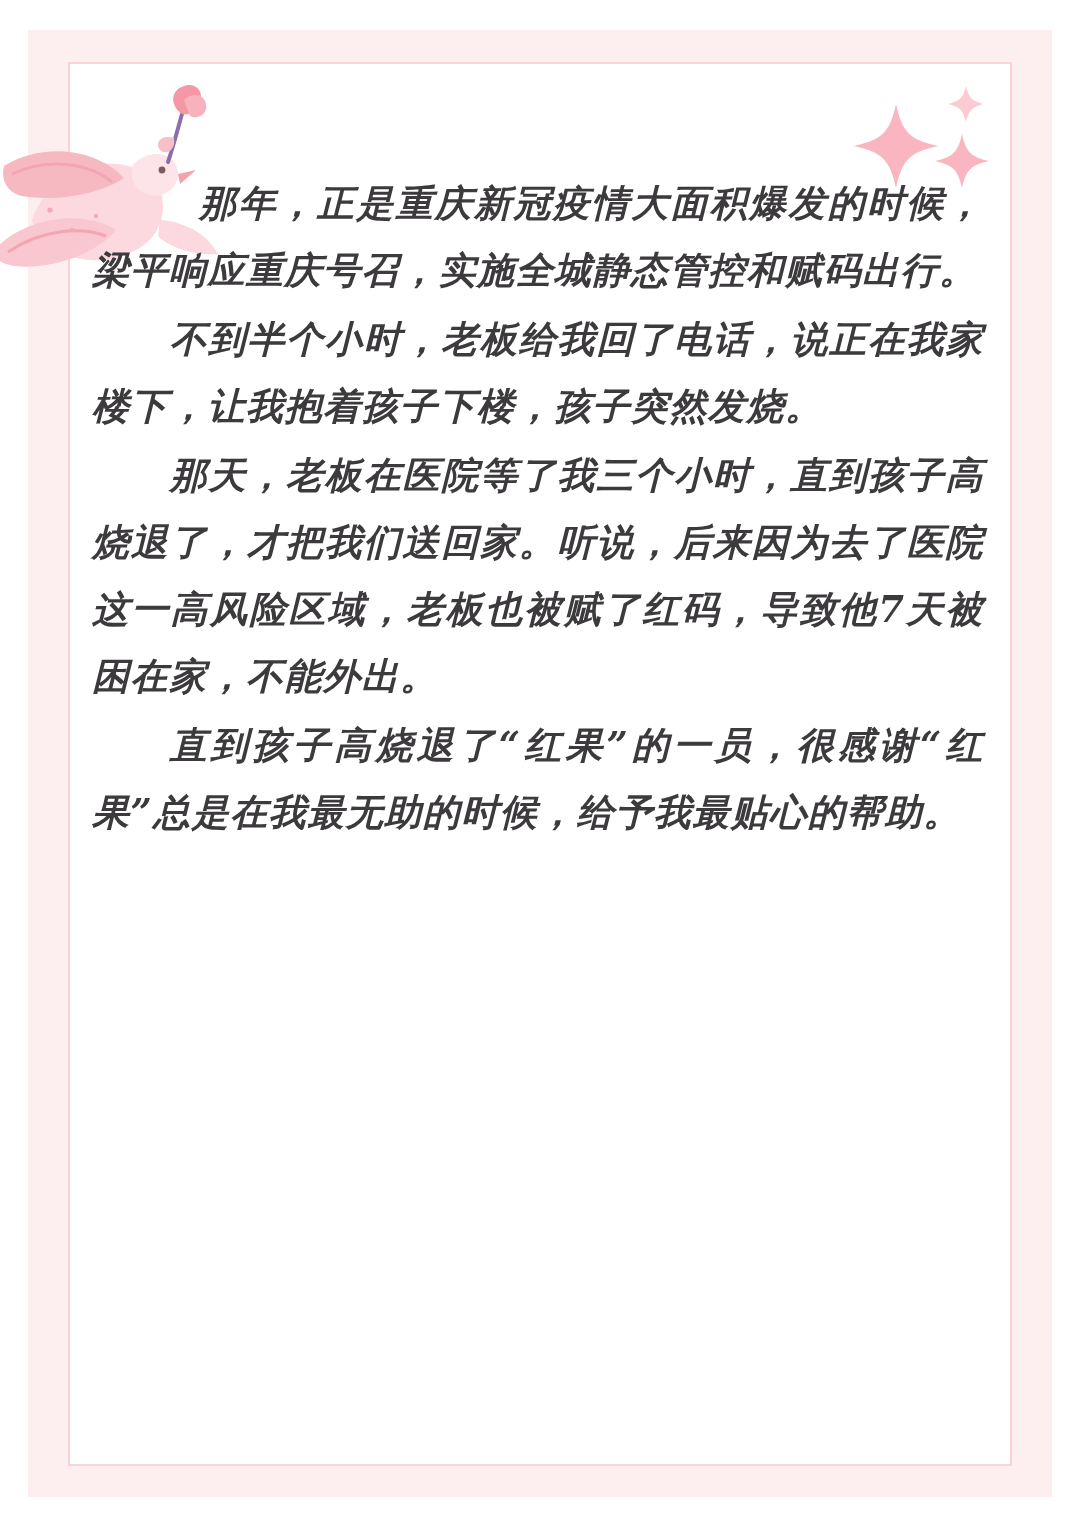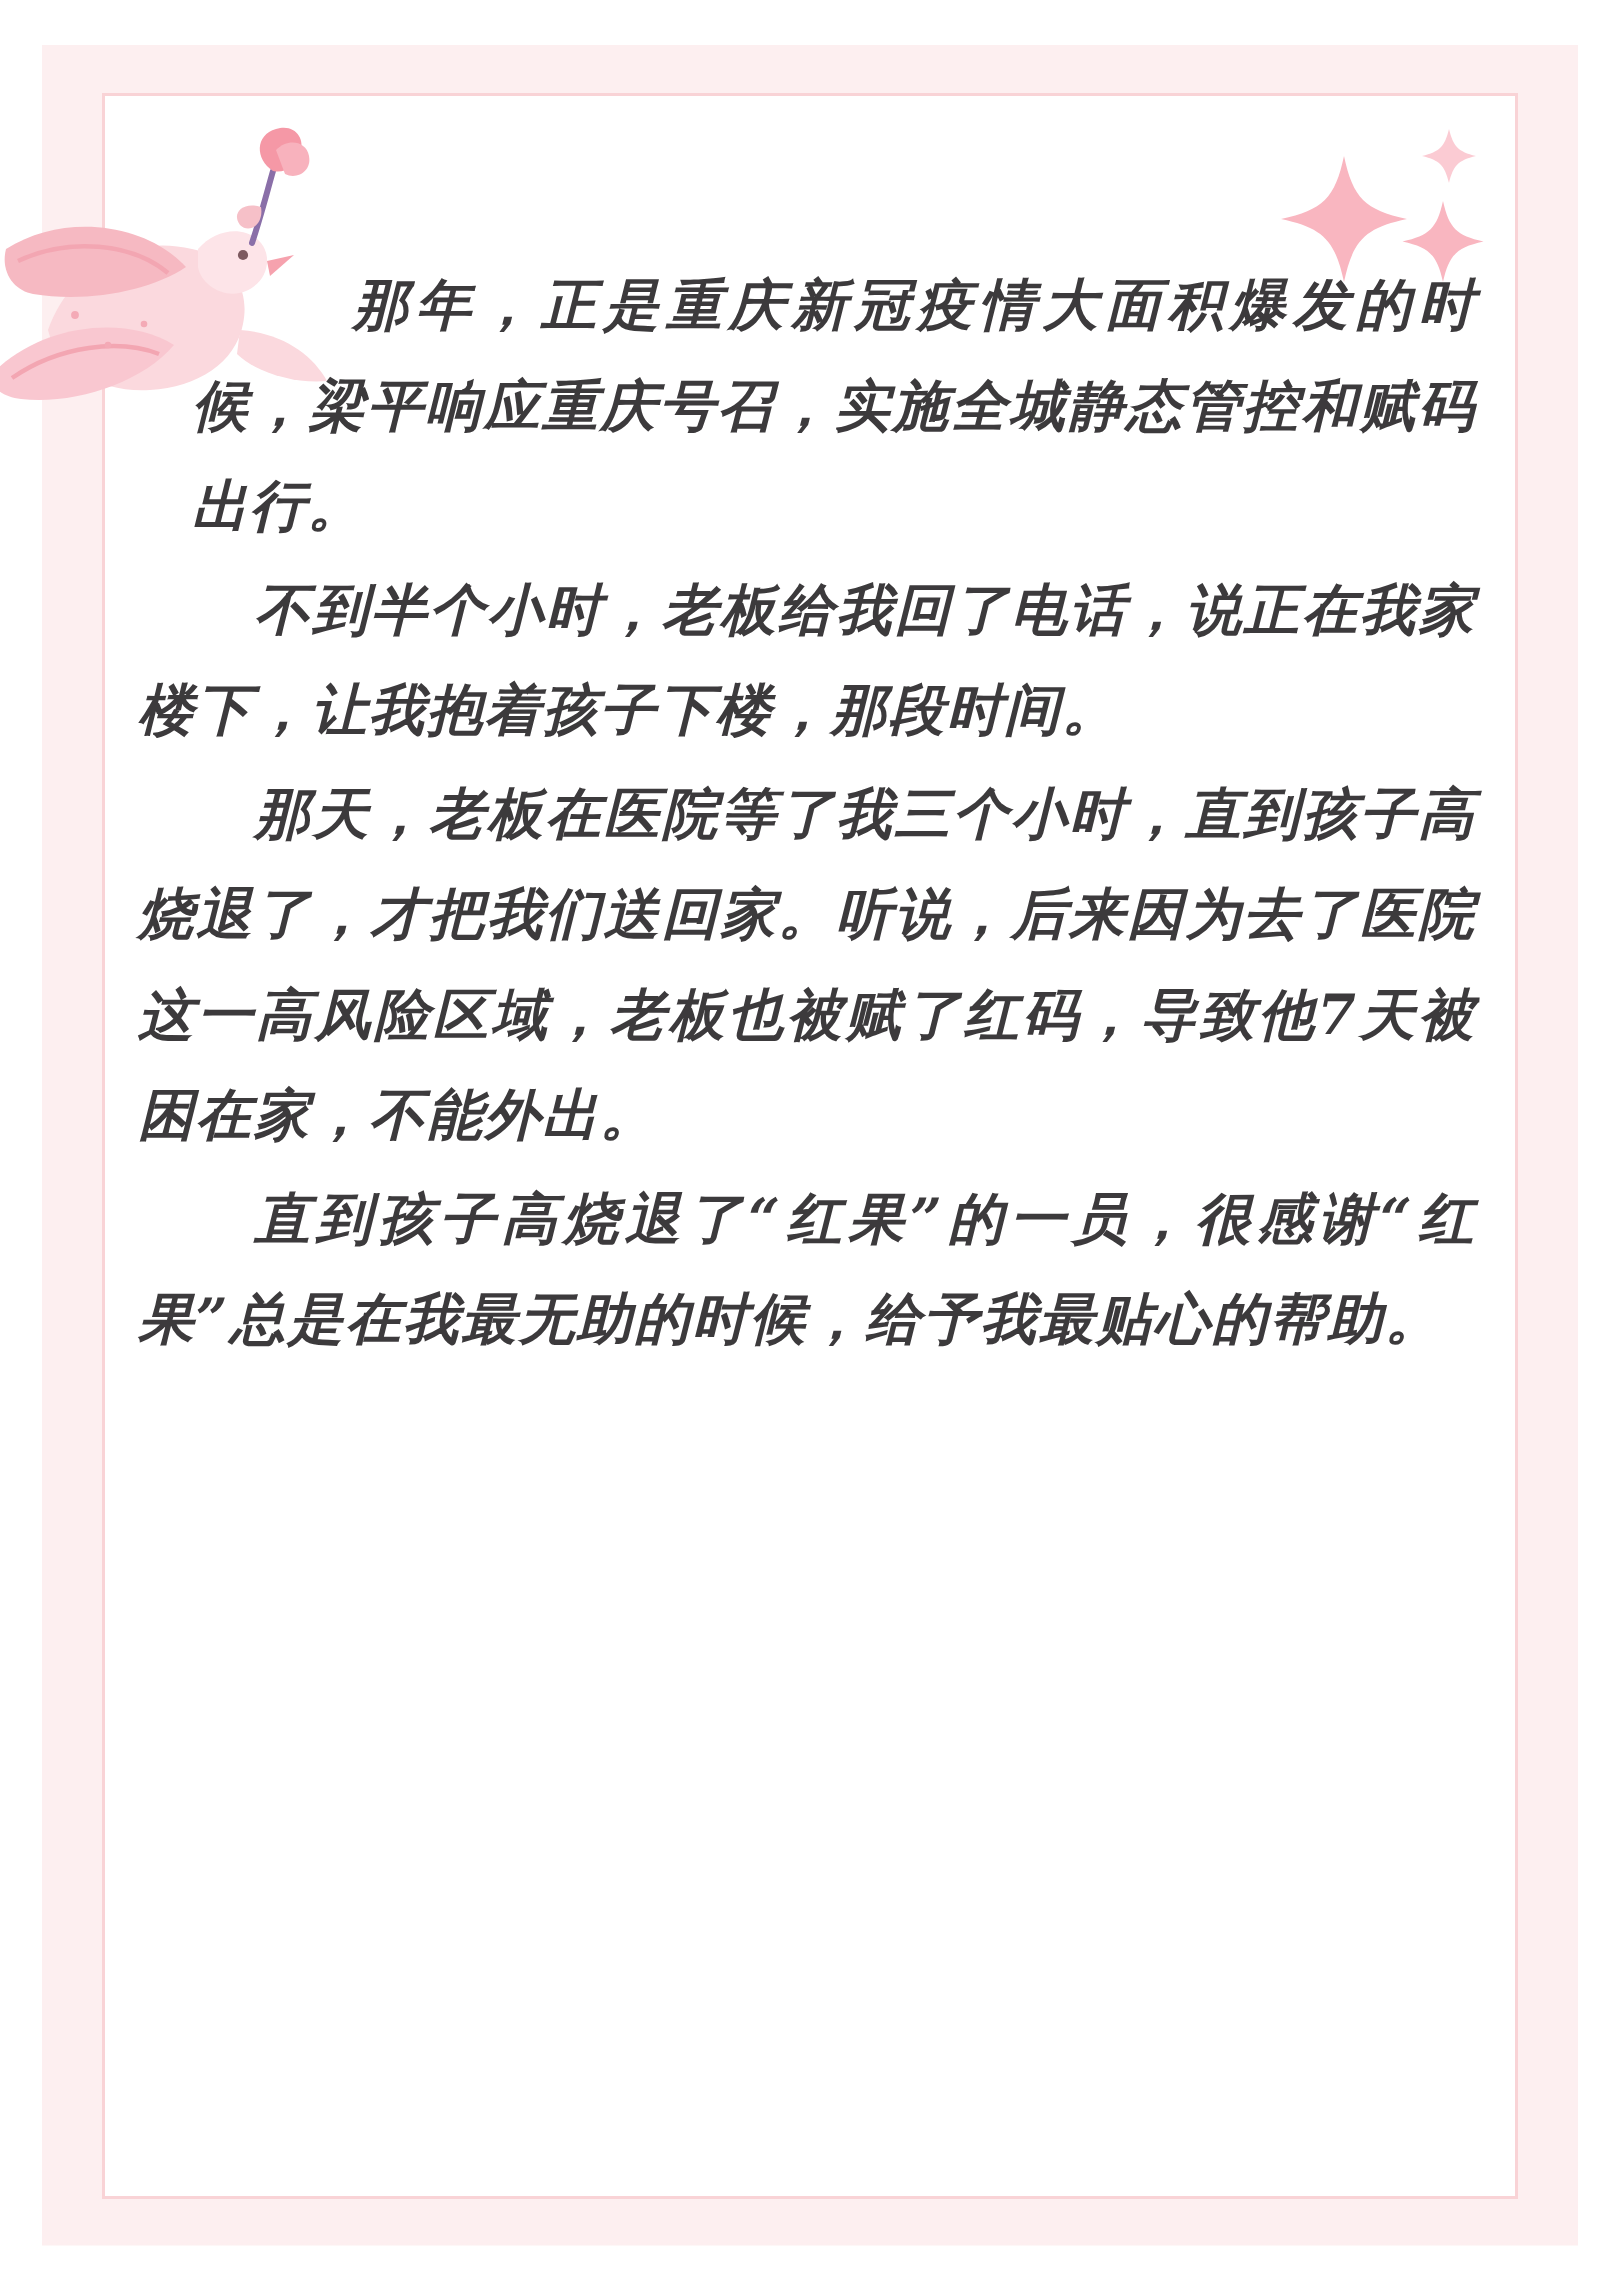--- a/index.html
+++ b/index.html
@@ -87,21 +87,20 @@
     font-style: italic;
     font-weight: 600;
   }
   .para {
     margin: 0 0 2px 0;
     text-indent: 2.1em;
     white-space: pre-wrap;
   }
   .para:first-child {
     text-indent: 2.9em;
-    margin-left: 36px;
   }
 </style>
 </head>
 <body>
 
 <div class="page">
 
   <div class="outer-margin"></div>
 
   <div class="pink-panel"></div>
@@ -143,18 +142,18 @@
   <div class="sparkles">
     <svg viewBox="0 0 160 130" width="160" height="130" aria-hidden="true">
       <path d="M46 26 C52 54 60 62 88 68 C60 74 52 82 46 110 C40 82 32 74 4 68 C32 62 40 54 46 26 Z" fill="#f9b6c0"></path>
       <path d="M112 78 C116 96 121 101 139 105 C121 109 116 114 112 132 C108 114 103 109 85 105 C103 101 108 96 112 78 Z" fill="#f9b6c0" transform="translate(0,-22)"></path>
       <path d="M116 8 C119 20 122 23 134 26 C122 29 119 32 116 44 C113 32 110 29 98 26 C110 23 113 20 116 8 Z" fill="#fbcbd3"></path>
     </svg>
   </div>
 
   <div class="text-body">
     <p class="para">那年，正是重庆新冠疫情大面积爆发的时候，梁平响应重庆号召，实施全城静态管控和赋码出行。</p>
-    <p class="para">不到半个小时，老板给我回了电话，说正在我家楼下，让我抱着孩子下楼，那段时间。</p>
+    <p class="para">不到半个小时，老板给我回了电话，说正在我家楼下，让我抱着孩子下楼，孩子突然发烧。</p>
     <p class="para">那天，老板在医院等了我三个小时，直到孩子高烧退了，才把我们送回家。听说，后来因为去了医院这一高风险区域，老板也被赋了红码，导致他7天被困在家，不能外出。</p>
     <p class="para">直到孩子高烧退了“红果”的一员，很感谢“红果”总是在我最无助的时候，给予我最贴心的帮助。</p>
   </div>
 
 </div>
 
 </body></html>

